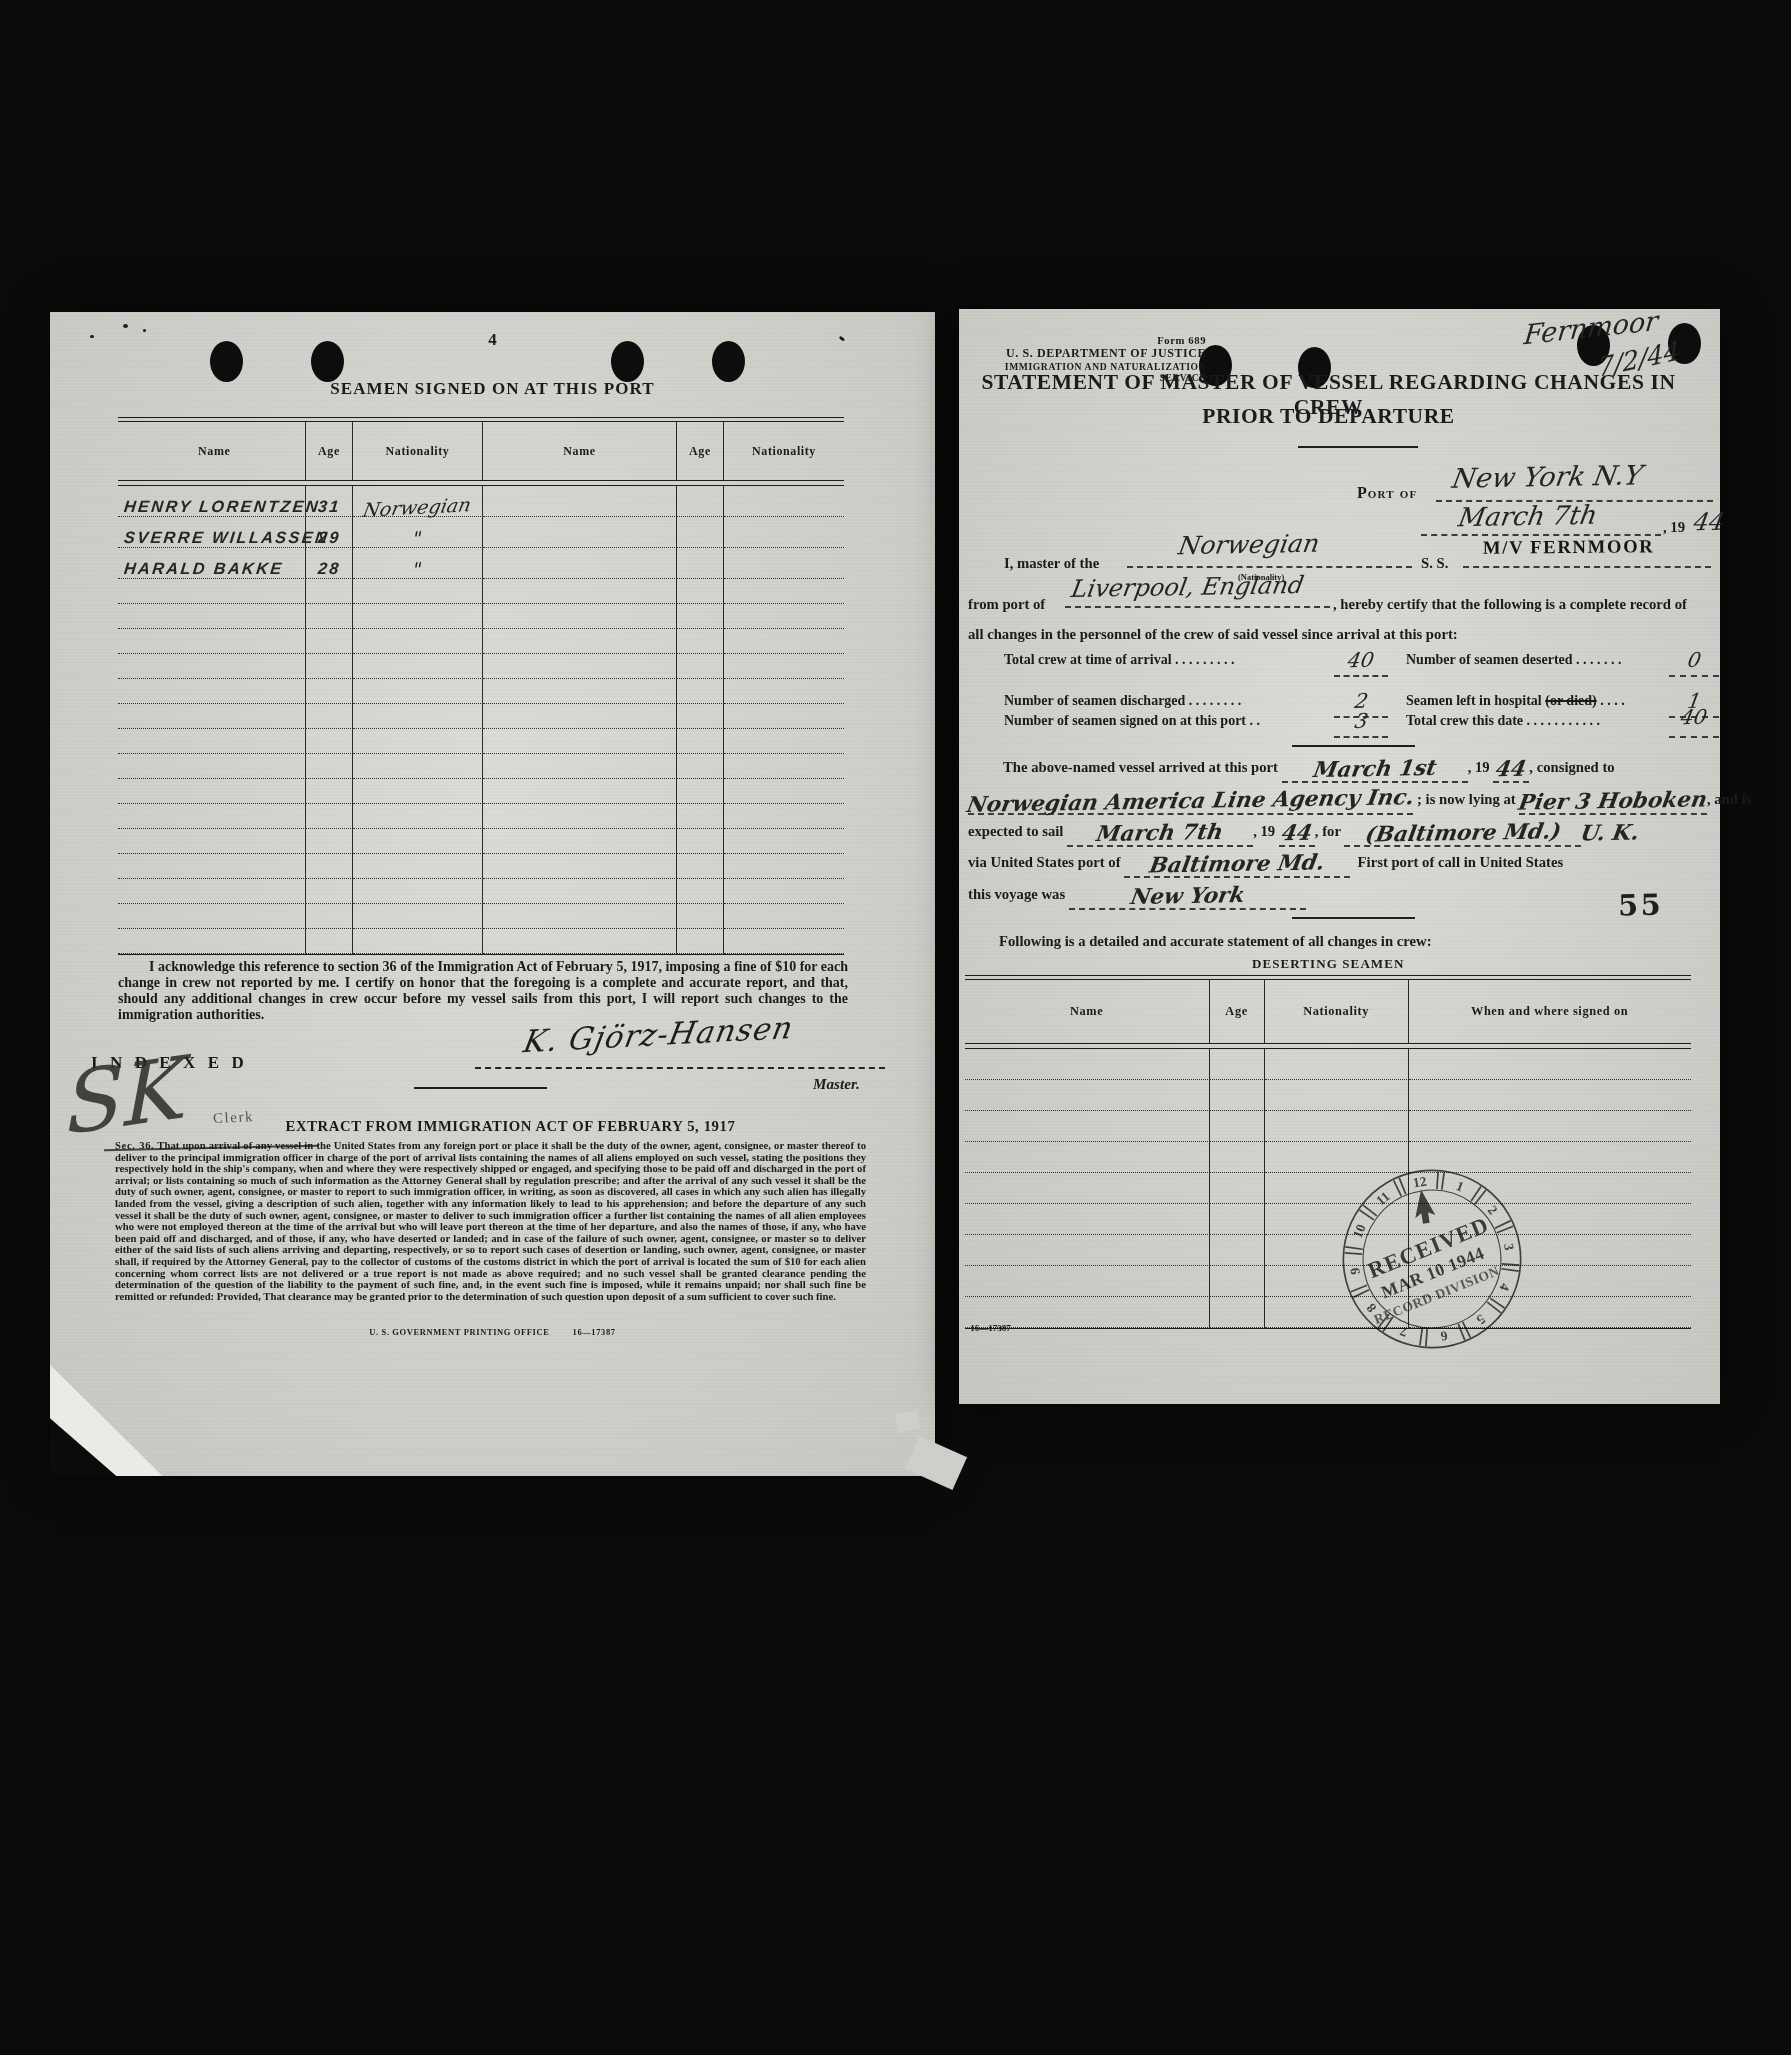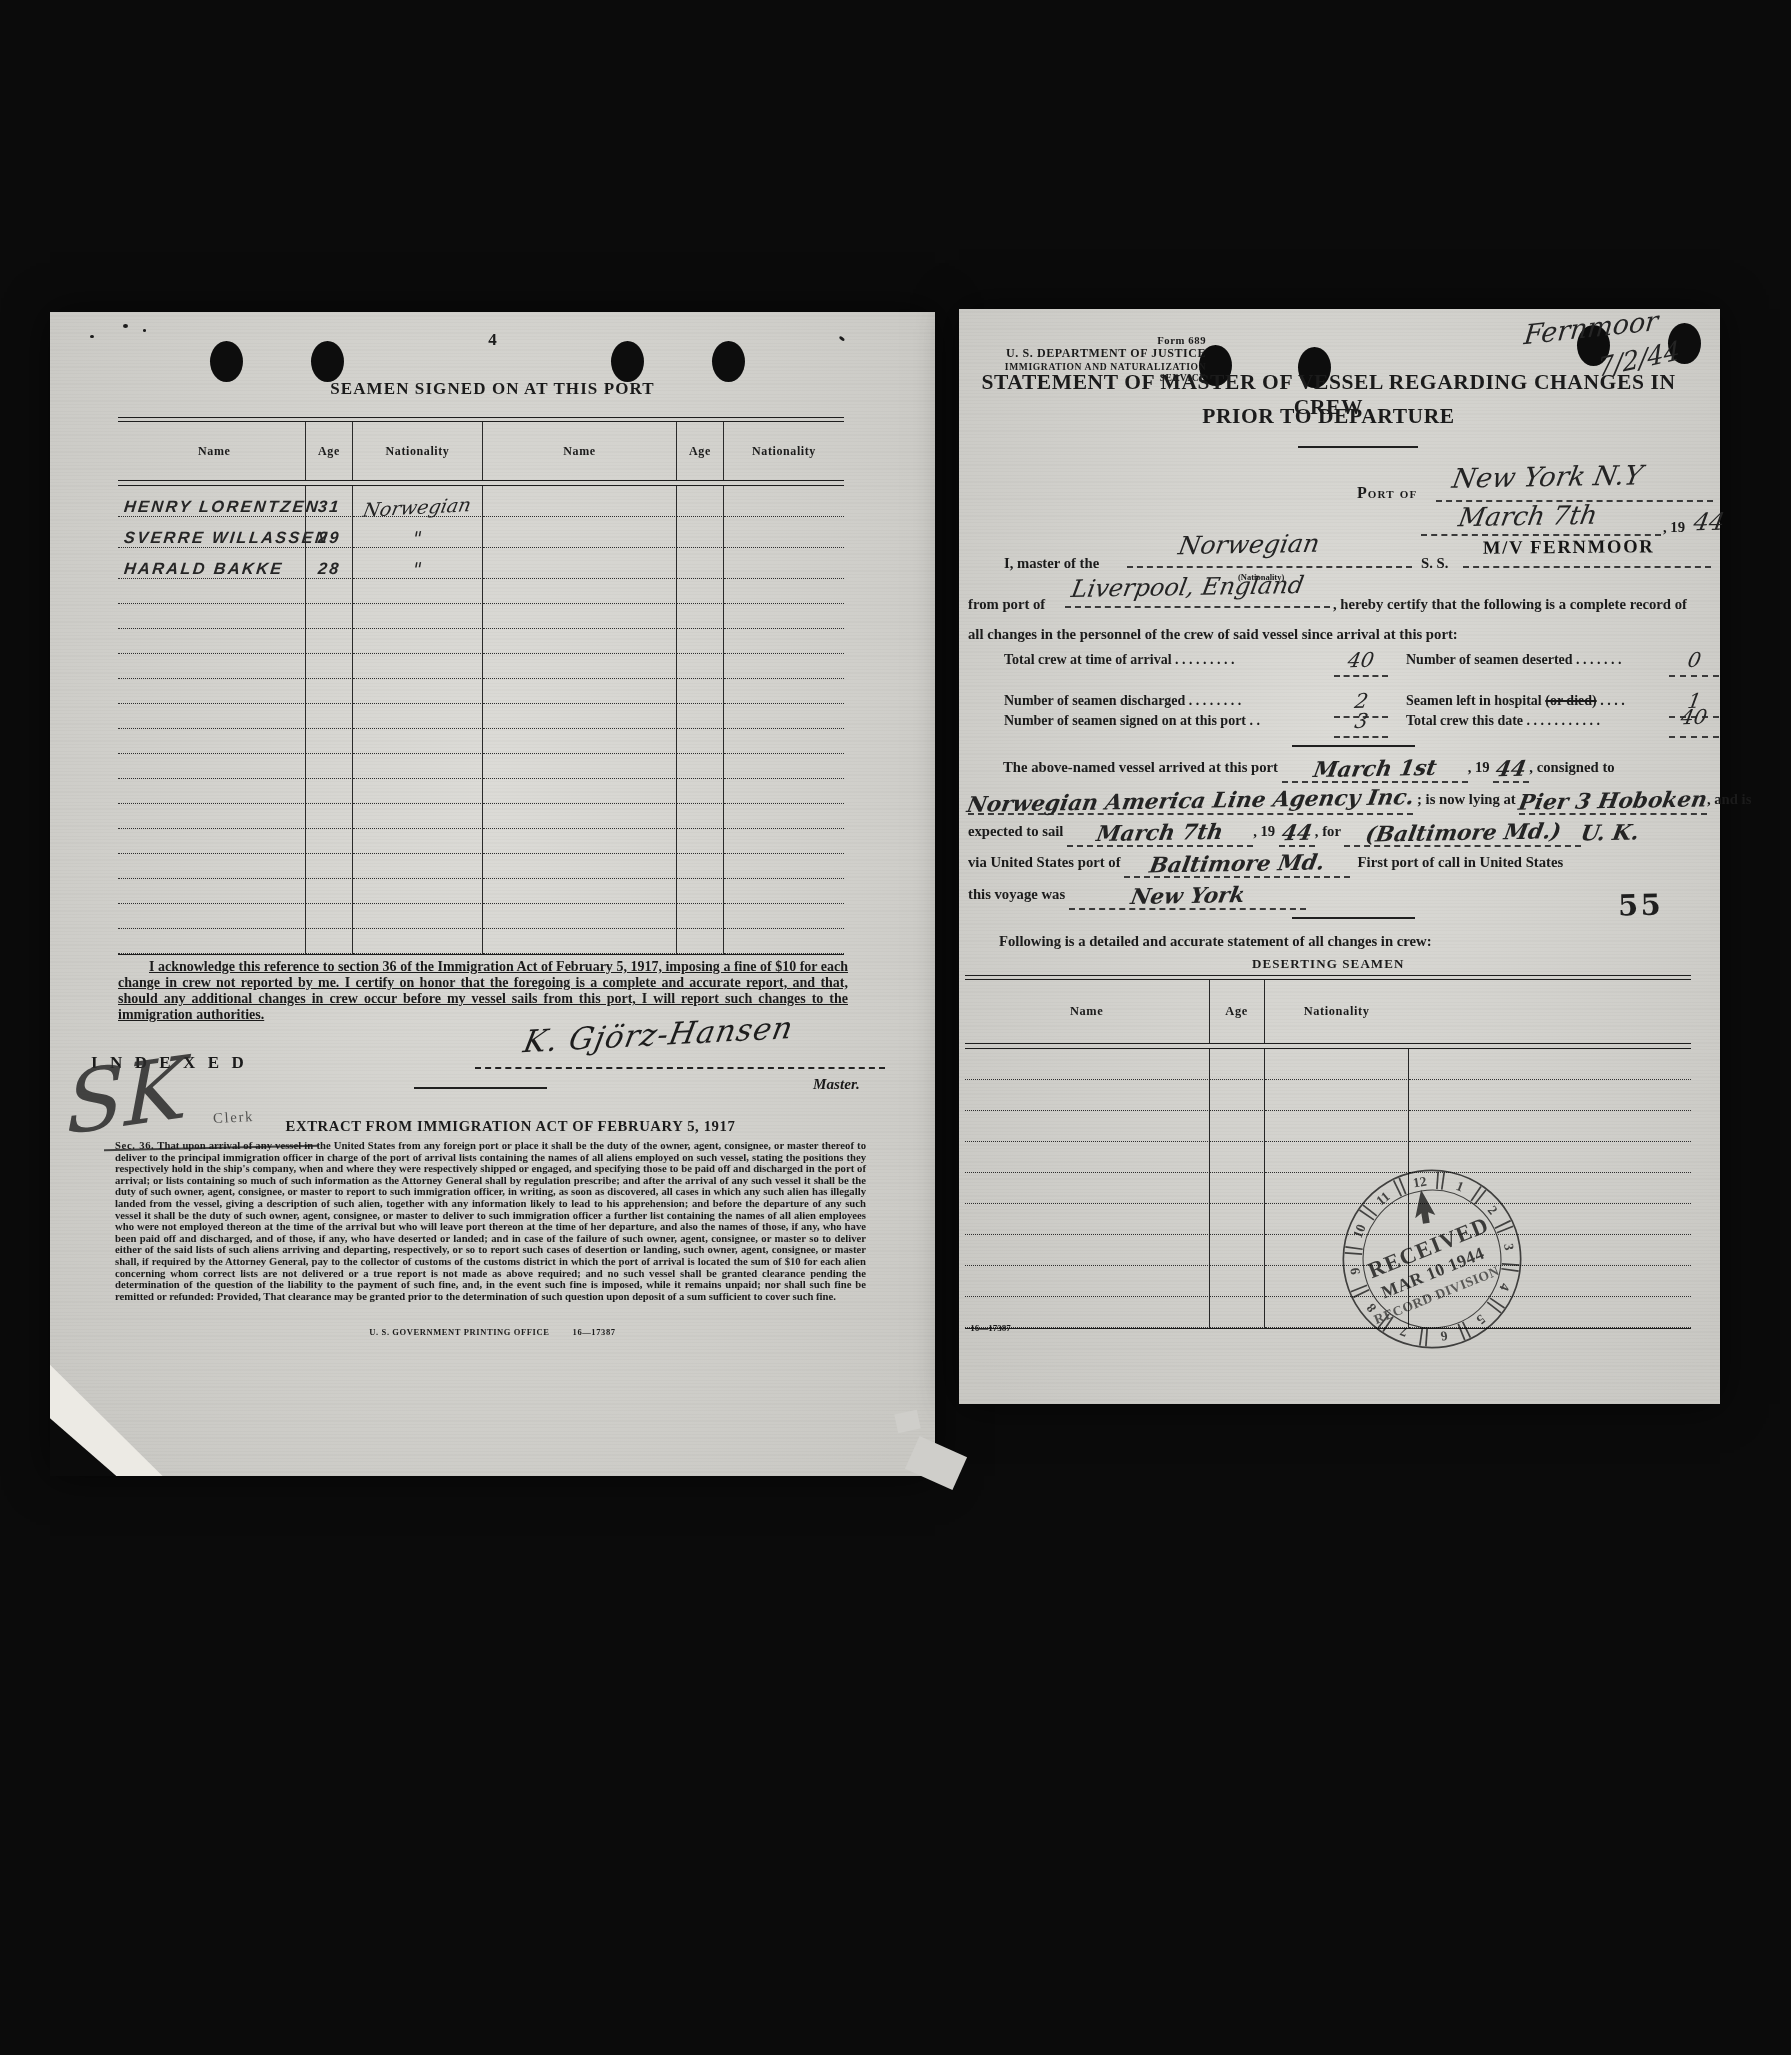--- a/index.html
+++ b/index.html
@@ -45,21 +45,21 @@
   .lhc{font:700 12px "Liberation Serif",serif;letter-spacing:0.6px;}
   .lrow.filled .lc{height:30px;}
   .lrow.empty .lc{height:24px;}
   .lrow .lc:nth-child(1){padding-left:5.6px;}
   .lrow .lc:nth-child(2),.lrow .lc:nth-child(3){justify-content:center;}
   .lrow.filled .hp{font-size:16.4px;transform:skewX(-6deg);white-space:nowrap;}
   .lrow.filled .hw.natv{font-size:19px;transform:skewX(-14deg) rotate(-3deg);margin-bottom:-2.3px;}
   .lbottom{height:2.8px;border-top:1.7px solid #1d1d1d;}
 
   .lp-ack{position:absolute;left:68px;top:647px;width:730px;text-align:justify;
-      font:700 14px "Liberation Serif",serif;line-height:16px;text-indent:31px;text-decoration:underline;}
+      font:700 14px "Liberation Serif",serif;line-height:16px;text-indent:31px;}
   .sig{position:absolute;left:474px;top:705px;font-family:"DejaVu Serif",serif;
       font-style:italic;font-size:30.5px;color:#1d1d1d;transform:rotate(-3deg) skewX(-14deg);
       letter-spacing:1.1px;white-space:nowrap;}
   .sigline{left:425px;top:755px;width:410px;}
   .master{position:absolute;left:763px;top:763px;font:700 italic 15.2px "Liberation Serif",serif;}
   .shortline{left:364px;top:775px;width:133px;}
   .indexed{position:absolute;left:41px;top:741px;font:700 17px "Liberation Serif",serif;
       letter-spacing:12.4px;}
   .initials{position:absolute;left:16px;top:734px;font-family:"DejaVu Serif",serif;
       font-style:italic;font-size:85px;color:#2a2a2a;opacity:.85;
@@ -456,20 +456,23 @@
     <div class="dbl"></div>
     <div class="drow dhead">
       <div class="dc">
           <span class="dhc">Name</span>
         </div>
       <div class="dc">
           <span class="dhc">Age</span>
         </div>
       <div class="dc">
           <span class="dhc">Nationality</span>
+        </div>
+      <div class="dc">
+          <span class="dhc">When and where signed on</span>
         </div>
     </div>
     <div class="dbl"></div>
     <div id="dtable-body">
         <div class="drow">
           <div class="dc"></div>
           <div class="dc"></div>
           <div class="dc"></div>
           <div class="dc"></div>
         </div>

